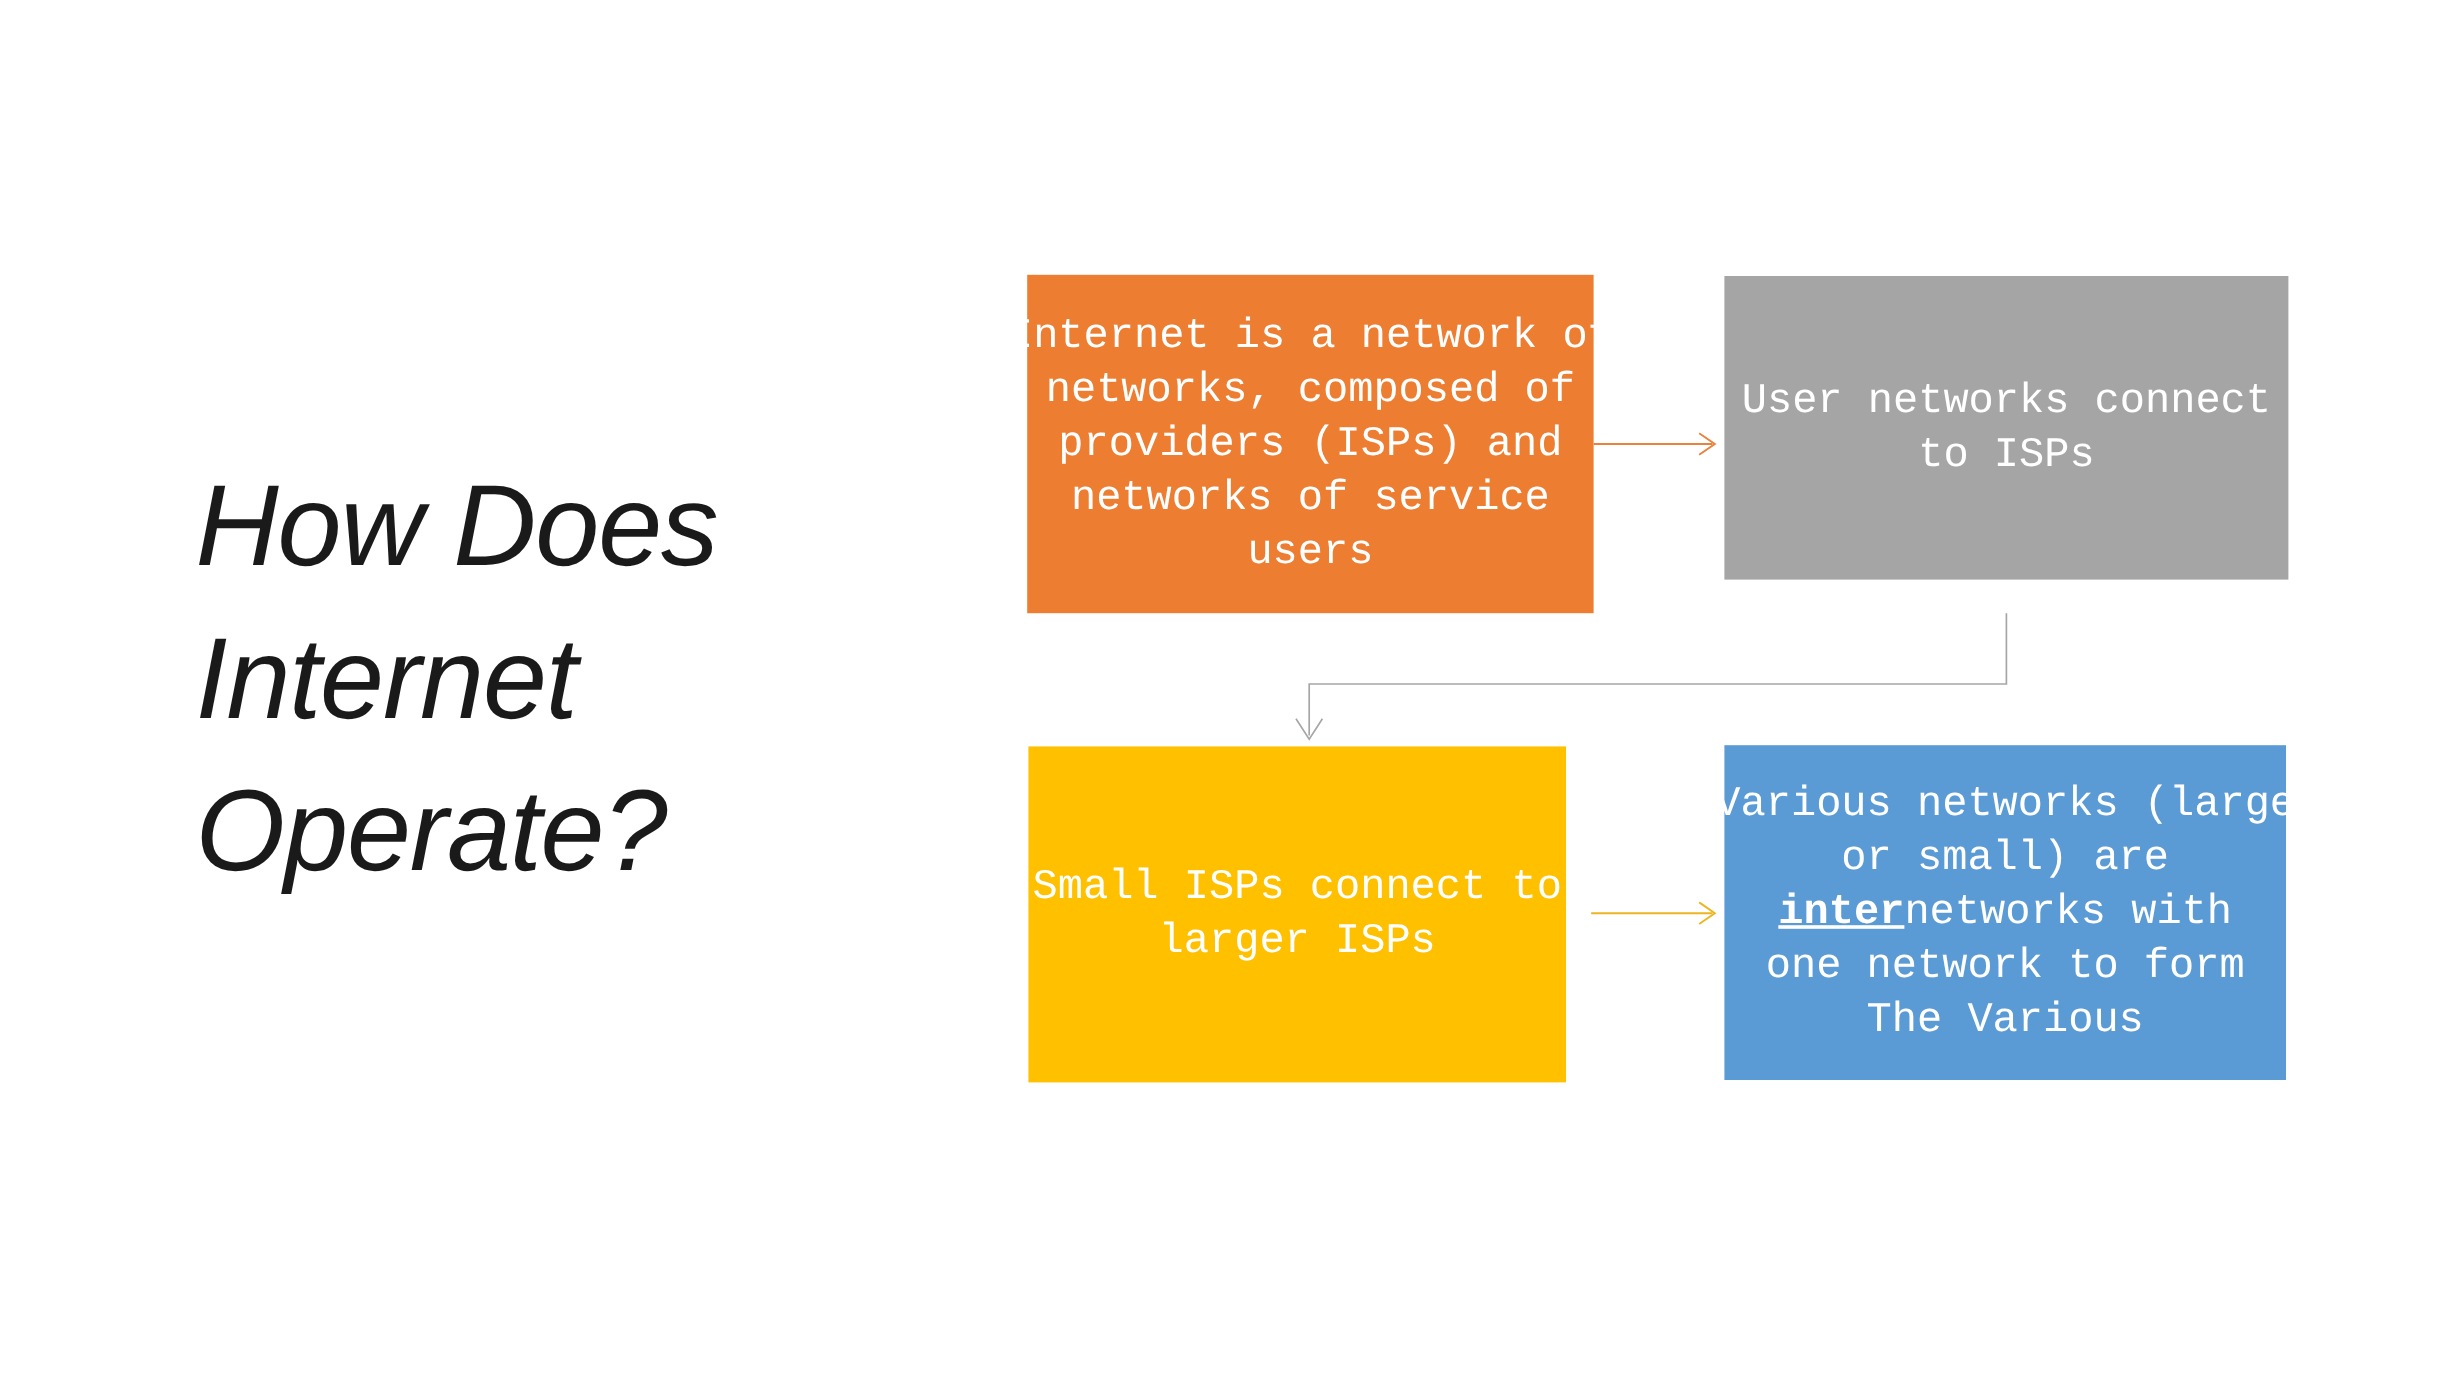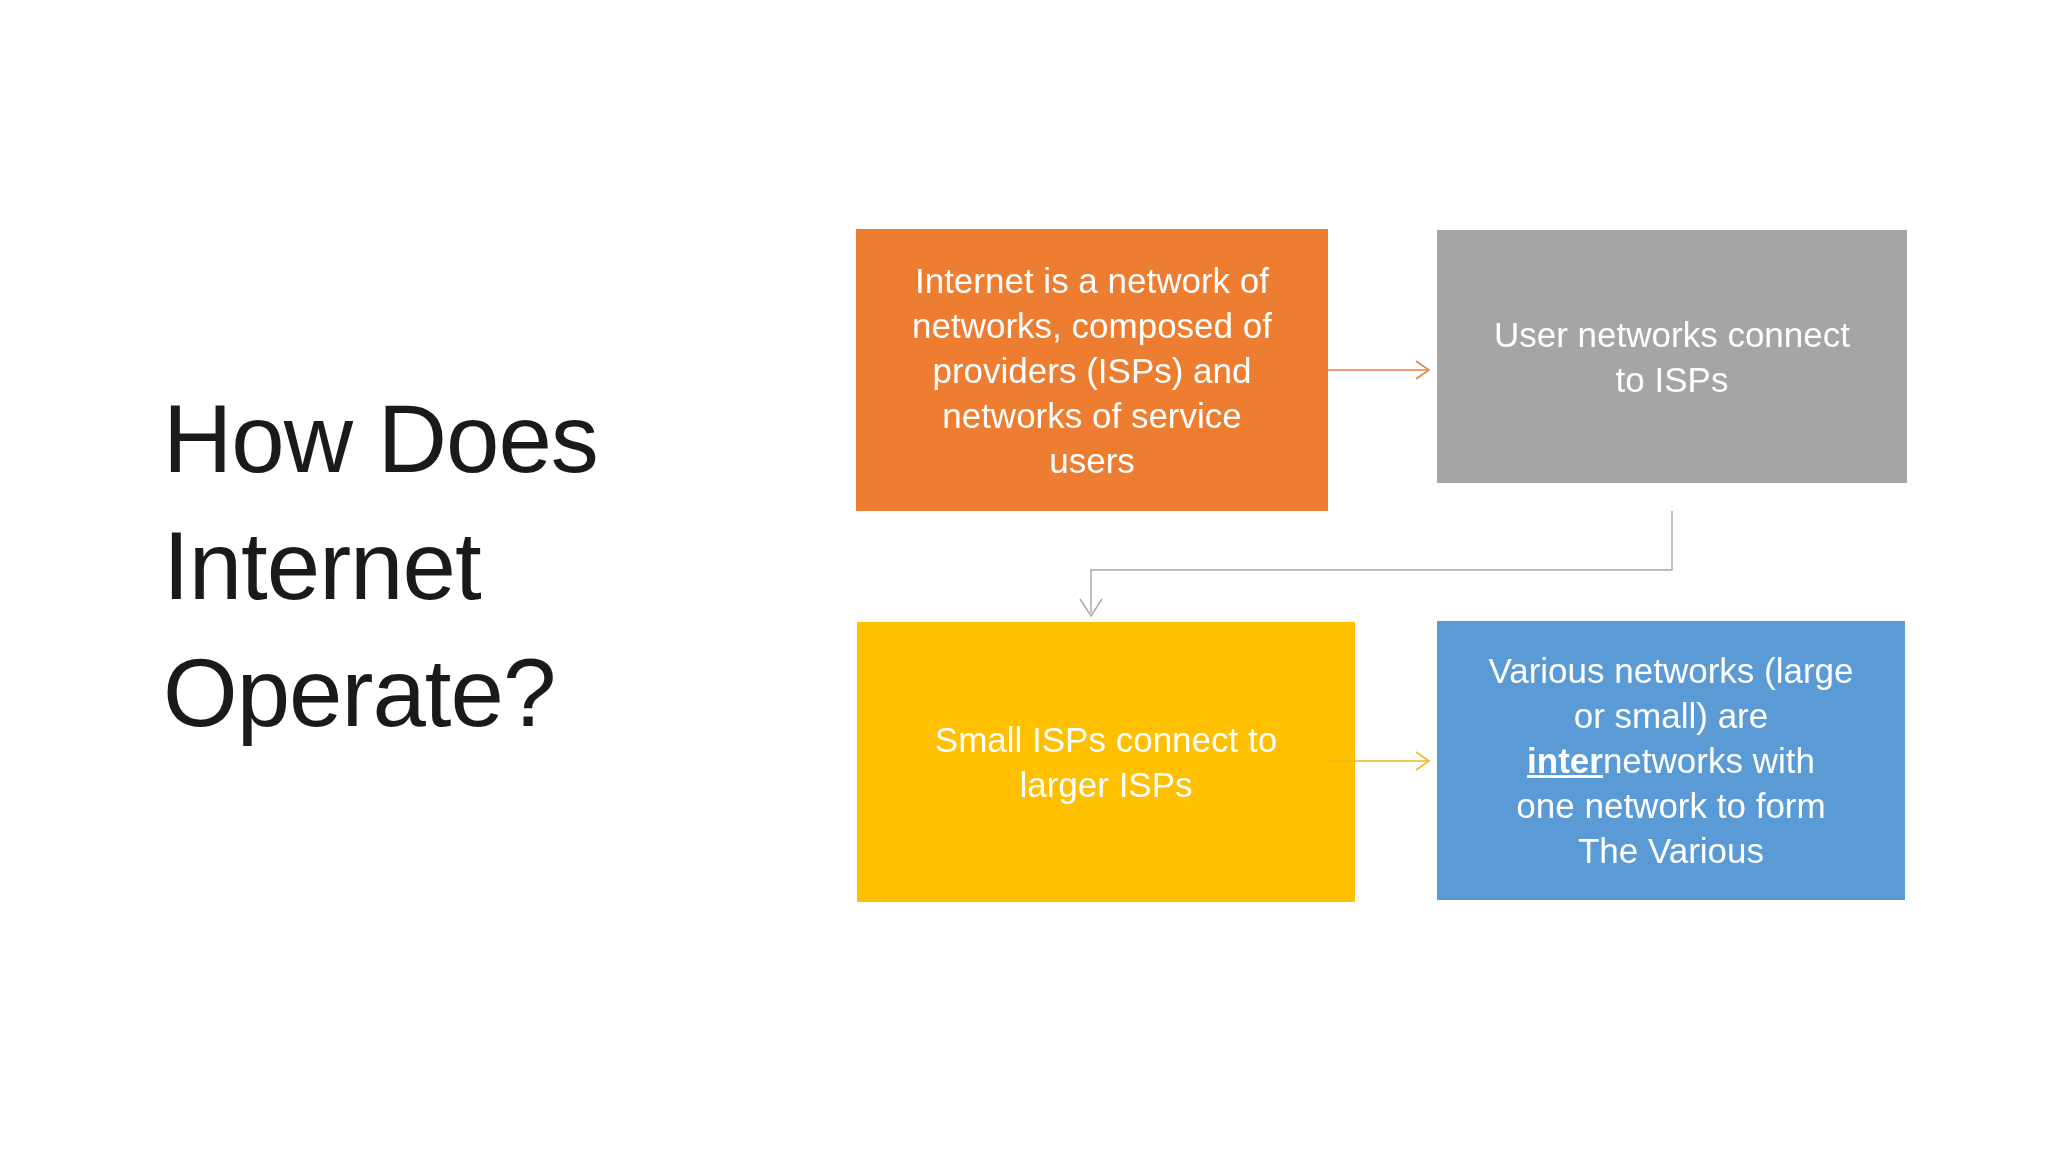--- a/index.html
+++ b/index.html
@@ -24,36 +24,37 @@
   }
   .slide{position:absolute;inset:0;}
   .slide-title{
     position:absolute;
     left:163px;top:375px;
     font-size:96px;
     line-height:127px;
     color:var(--c-title);
     letter-spacing:-1px;
     white-space:nowrap;
+    font-style:italic;
   }
   .flow-box{
     position:absolute;
     display:flex;
     flex-direction:column;
     align-items:center;
     justify-content:center;
     color:var(--c-boxtext);
     font-size:35px;
     line-height:45px;
     text-align:center;
   }
-  .flow-box .line{white-space:nowrap;}
+  .flow-box .line{white-space:nowrap;font-family:Liberation Mono, monospace;}
   .box-orange{left:856px;top:229px;width:472px;height:282px;background:var(--c-orange);}
   .box-gray{left:1437px;top:230px;width:470px;height:253px;background:var(--c-gray);}
-  .box-gold{left:857px;top:622px;width:498px;height:280px;background:var(--c-gold);}
+  .box-gold{left:857px;top:622px;width:448px;height:280px;background:var(--c-gold);}
   .box-blue{left:1437px;top:621px;width:468px;height:279px;background:var(--c-blue);}
   .bold-underline{font-weight:bold;text-decoration:underline;margin-top:20px;}
   .connector-layer{position:absolute;left:0;top:0;width:2048px;height:1152px;pointer-events:none;}
 </style>
 </head>
 <body>
 
 <div class="slide">
 
   <div class="slide-title">

